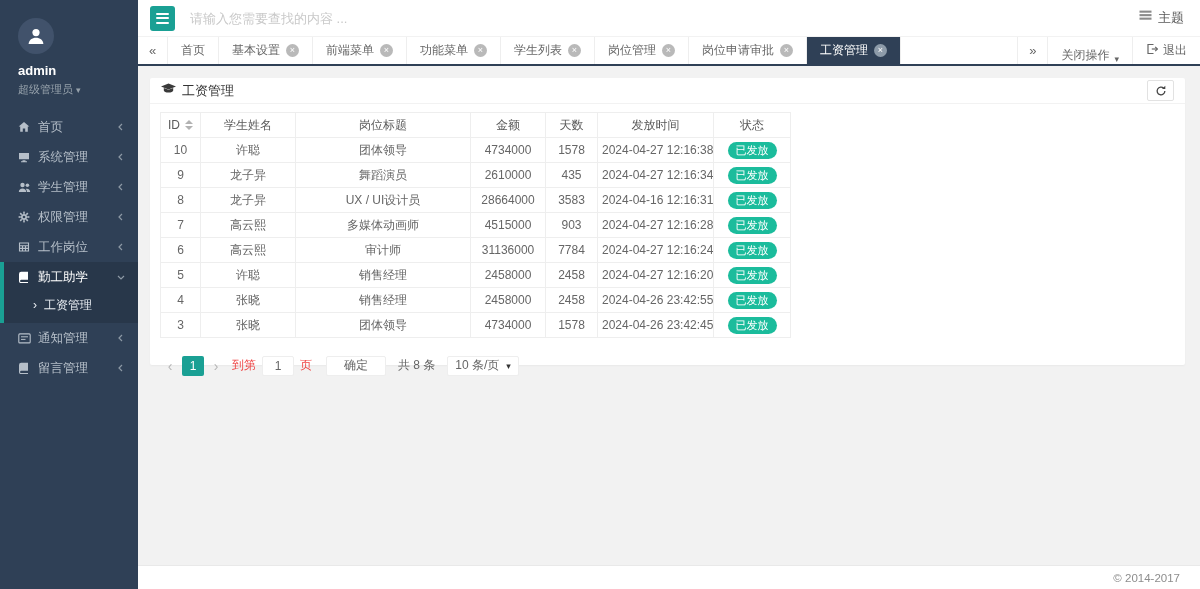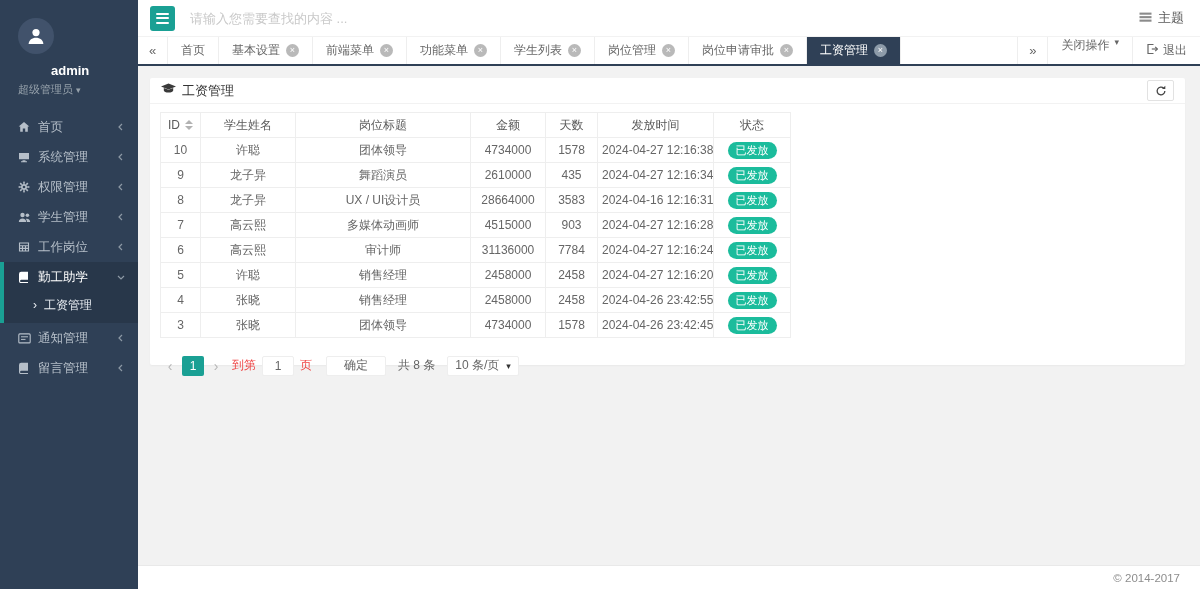--- a/index.html
+++ b/index.html
@@ -7,21 +7,21 @@
   }
   *{box-sizing:border-box; margin:0; padding:0;}
   html,body{width:1200px;height:589px;overflow:hidden;}
   body{font-family:"Liberation Sans","DejaVu Sans",sans-serif;background:#f2f2f2;font-size:13px;color:#666;}
   .app{display:flex;width:1200px;height:589px;}
 
   
   .sidebar{width:138px;flex-shrink:0;background:var(--sidebar-bg);color:#b6bfc9;overflow:hidden;}
   .user{padding:18px 0 0 18px;}
   .avatar{width:36px;height:36px;border-radius:50%;background:#41526b;display:flex;align-items:center;justify-content:center;margin-bottom:9px;}
-  .user-name{color:#fff;font-weight:bold;font-size:13px;margin-left:33px;}
+  .user-name{color:#fff;font-weight:bold;font-size:13px;}
   .user-role{color:#96a1ab;font-size:11px;margin-top:4px;cursor:pointer;}
   .user-role .caret{font-size:9px;margin-left:3px;}
   .menu{margin-top:15px;}
   .menu-item{height:30px;line-height:30px;display:flex;align-items:center;padding:0 13px 0 17px;font-size:12.5px;cursor:pointer;white-space:nowrap;}
   .mi-icon{width:14px;display:inline-flex;justify-content:center;margin-right:7px;flex-shrink:0;}
   .mi-label{flex:1;}
   .mi-caret{color:#8d99a5;display:inline-flex;}
   .menu-group.active{border-left:4px solid var(--accent);background:rgba(0,0,0,.13);}
   .menu-group.active .menu-item{padding-left:13px;color:#fff;}
   .menu-sub{padding-bottom:4px;}
@@ -30,32 +30,32 @@
   .menu-subitem.active{color:#e8edf2;}
 
   
   .main{flex:1;display:flex;flex-direction:column;background:#f2f2f2;min-width:0;}
 
   .topbar{height:37px;background:#fff;display:flex;align-items:center;padding:0 16px 0 12px;border-bottom:1px solid #f2f2f2;}
   .hamburger{width:25px;height:25px;background:var(--accent);border-radius:3px;display:flex;flex-direction:column;justify-content:center;align-items:center;gap:2.5px;cursor:pointer;border:none;}
   .hamburger i{display:block;width:13px;height:2px;background:#fff;border-radius:1px;}
   .search-input{border:none;outline:none;margin-left:15px;font-size:13px;color:#333;width:430px;background:transparent;}
   .search-input::placeholder{color:#c9c9c9;}
-  .theme-btn{margin-left:auto;display:flex;align-items:center;gap:6px;color:#595959;font-size:13px;cursor:pointer;}
+  .theme-btn{margin-left:auto;display:flex;gap:6px;color:#595959;font-size:13px;cursor:pointer;}
 
   .tabbar{height:29px;background:#fff;border-bottom:2px solid var(--tab-active-bg);display:flex;align-items:stretch;font-size:12px;color:#666;}
   .tab-scroll{width:30px;display:flex;align-items:center;justify-content:center;color:#666;cursor:pointer;font-size:13px;}
   .tab-scroll.left{border-right:1px solid #eee;}
   .tab-scroll.right{border-left:1px solid #eee;}
   .tab{display:flex;align-items:center;gap:6px;padding:0 13px;border-right:1px solid #eee;cursor:pointer;white-space:nowrap;}
   .tab-close{width:13px;height:13px;border-radius:50%;background:#b9b9b9;color:#fff;font-size:9px;line-height:13px;text-align:center;cursor:pointer;}
   .tab.active{background:var(--tab-active-bg);color:#fff;}
   .tab.active .tab-close{background:#8d9ba9;}
   .tab-right{margin-left:auto;display:flex;align-items:stretch;}
-  .close-ops{display:flex;align-items:flex-start;gap:5px;padding:0 13px;border-left:1px solid #eee;cursor:pointer;}
+  .close-ops{display:flex;align-items:flex-end;gap:5px;padding:0 13px;border-left:1px solid #eee;cursor:pointer;}
   .close-ops .caret{font-size:9px;}
   .logout{display:flex;align-items:center;gap:5px;padding:0 13px;border-left:1px solid #eee;cursor:pointer;}
 
   .content{flex:1;padding:12px 15px 0 12px;overflow:hidden;}
   .panel{background:#fff;border-radius:2px;height:287px;box-shadow:0 1px 2px rgba(0,0,0,.04);}
   .panel-header{height:26px;display:flex;align-items:center;padding:0 11px;border-bottom:1px solid #f2f2f2;font-size:13px;color:#333;}
   .panel-title{display:flex;align-items:center;gap:6px;}
   .refresh-btn{margin-left:auto;width:27px;height:21px;border:1px solid #e2e2e2;border-radius:2px;background:#fff;display:flex;align-items:center;justify-content:center;cursor:pointer;}
   .panel-body{padding:8px 10px;}
 
@@ -114,20 +114,36 @@
             </svg>
           </span>
       </div>
       <div class="menu-item">
         <span class="mi-icon">
             <svg width="12" height="12" viewBox="0 0 12 12">
               <path fill="currentColor" d="M1 2h10v6.2H1z M4.5 9.2h3v1H9v1H3v-1h1.5z"></path>
             </svg>
           </span>
         <span class="mi-label">系统管理</span>
+        <span class="mi-caret">
+            <svg width="8" height="8" viewBox="0 0 8 8">
+              <polyline points="5,1 2,4 5,7" fill="none" stroke="currentColor" stroke-width="1.2"></polyline>
+            </svg>
+          </span>
+      </div>
+      <div class="menu-item">
+        <span class="mi-icon">
+            <svg width="13" height="12" viewBox="0 0 13 12" fill="currentColor">
+              <circle cx="4.5" cy="4" r="2.2"></circle>
+              <path d="M.8 11c0-2.2 1.6-3.6 3.7-3.6S8.2 8.8 8.2 11z"></path>
+              <circle cx="9.4" cy="4.2" r="1.8"></circle>
+              <path d="M9 7.7c1.9.1 3.2 1.4 3.2 3.3H8.9c0-1.4-.4-2.4-1.2-3 .4-.2.8-.3 1.3-.3z"></path>
+            </svg>
+          </span>
+        <span class="mi-label">学生管理</span>
         <span class="mi-caret">
             <svg width="8" height="8" viewBox="0 0 8 8">
               <polyline points="5,1 2,4 5,7" fill="none" stroke="currentColor" stroke-width="1.2"></polyline>
             </svg>
           </span>
       </div>
       <div class="menu-item">
         <span class="mi-icon">
             <svg width="12" height="12" viewBox="0 0 12 12" fill="currentColor">
               <circle cx="6" cy="6" r="3"></circle>
@@ -136,36 +152,20 @@
               <rect x="0.6" y="5.2" width="2.2" height="1.6"></rect>
               <rect x="9.2" y="5.2" width="2.2" height="1.6"></rect>
               <rect x="5.2" y="0.6" width="1.6" height="2.2" transform="rotate(45 6 6)"></rect>
               <rect x="5.2" y="0.6" width="1.6" height="2.2" transform="rotate(-45 6 6)"></rect>
               <rect x="5.2" y="9.2" width="1.6" height="2.2" transform="rotate(45 6 6)"></rect>
               <rect x="5.2" y="9.2" width="1.6" height="2.2" transform="rotate(-45 6 6)"></rect>
               <circle cx="6" cy="6" r="1.3" style="fill:var(--sidebar-bg)"></circle>
             </svg>
           </span>
         <span class="mi-label">权限管理</span>
-        <span class="mi-caret">
-            <svg width="8" height="8" viewBox="0 0 8 8">
-              <polyline points="5,1 2,4 5,7" fill="none" stroke="currentColor" stroke-width="1.2"></polyline>
-            </svg>
-          </span>
-      </div>
-      <div class="menu-item">
-        <span class="mi-icon">
-            <svg width="13" height="12" viewBox="0 0 13 12" fill="currentColor">
-              <circle cx="4.5" cy="4" r="2.2"></circle>
-              <path d="M.8 11c0-2.2 1.6-3.6 3.7-3.6S8.2 8.8 8.2 11z"></path>
-              <circle cx="9.4" cy="4.2" r="1.8"></circle>
-              <path d="M9 7.7c1.9.1 3.2 1.4 3.2 3.3H8.9c0-1.4-.4-2.4-1.2-3 .4-.2.8-.3 1.3-.3z"></path>
-            </svg>
-          </span>
-        <span class="mi-label">学生管理</span>
         <span class="mi-caret">
             <svg width="8" height="8" viewBox="0 0 8 8">
               <polyline points="5,1 2,4 5,7" fill="none" stroke="currentColor" stroke-width="1.2"></polyline>
             </svg>
           </span>
       </div>
       <div class="menu-item">
         <span class="mi-icon">
             <svg width="12" height="12" viewBox="0 0 12 12">
               <path fill="none" stroke="currentColor" stroke-width="1.1" d="M1.5 2h9v8h-9z M1.5 4.8h9 M1.5 7.4h9 M4.5 4.8v5.2 M7.5 4.8v5.2"></path>

